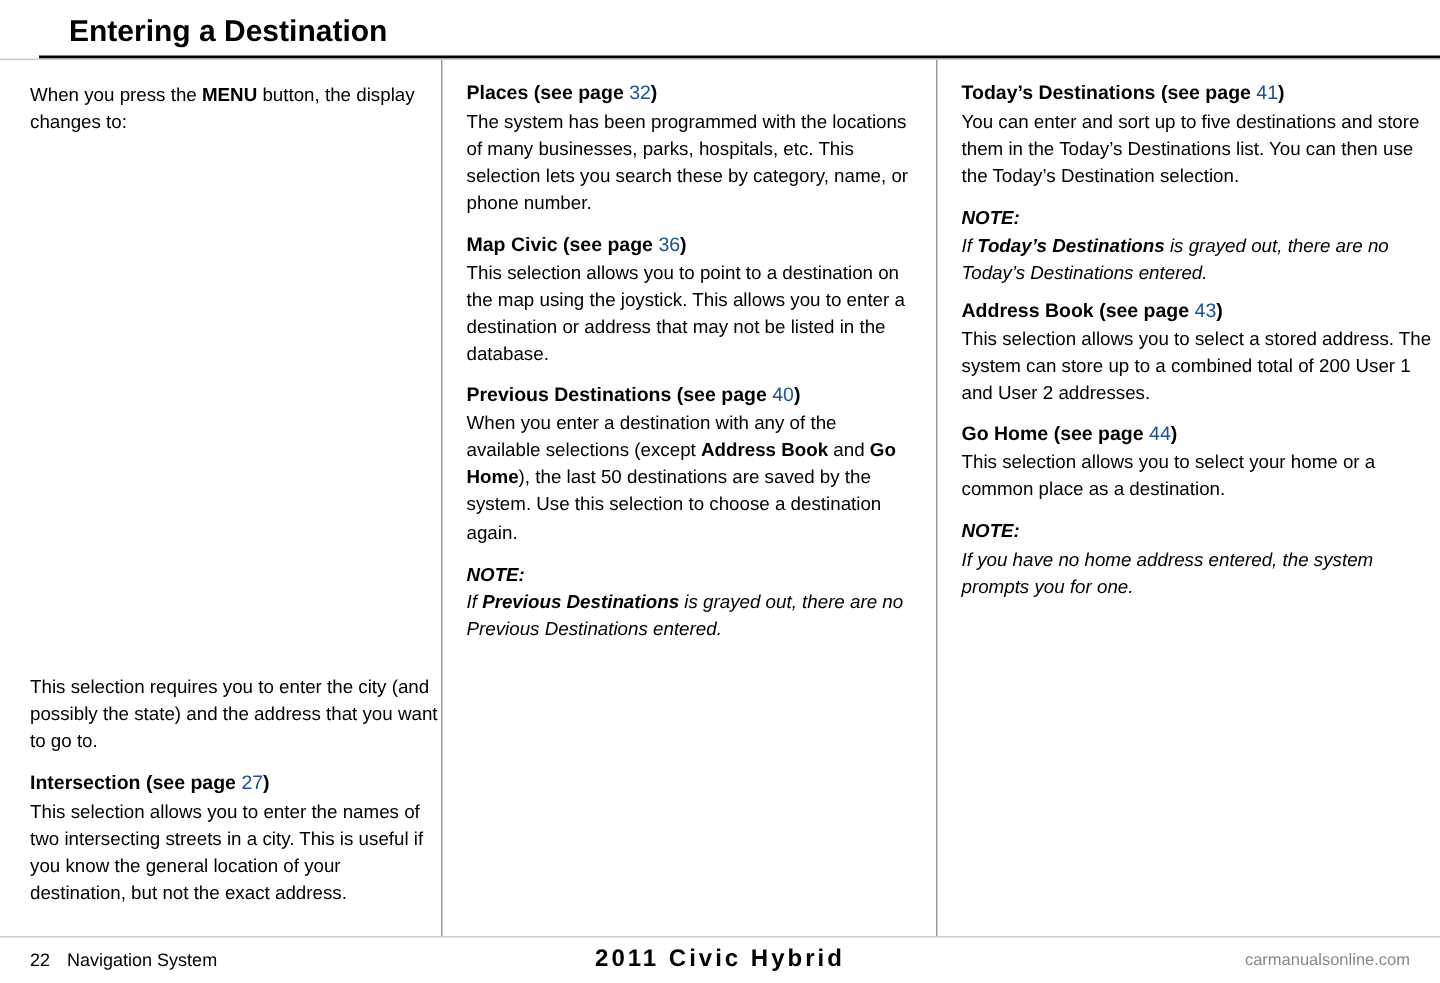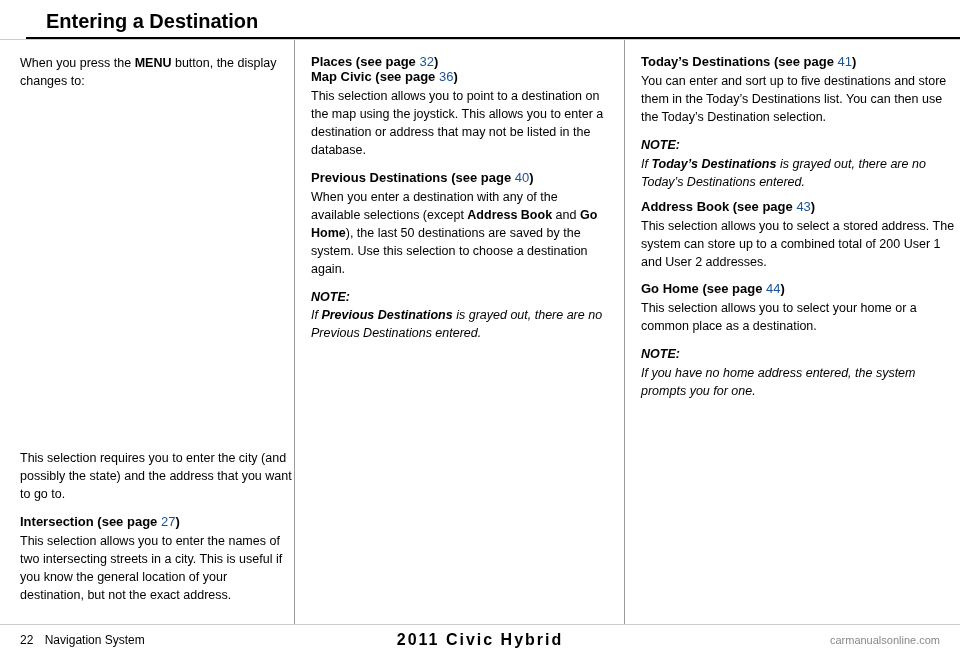--- a/index.html
+++ b/index.html
@@ -147,20 +147,21 @@
       </div>
     </div>
 
     <div class="col-middle">
 
       <div>
         <div class="section-title">
           <span>Places</span>
           <span> (</span><span>see page </span><span class="page-link">32</span><span>)</span>
         </div>
+        <div class="section-body">The system has been programmed with the locations of many businesses, parks, hospitals, etc. This selection lets you search these by category, name, or phone number.</div>
       </div>
 
       <div>
         <div class="section-title">
           <span>Map Civic</span>
           <span> (</span><span>see page </span><span class="page-link">36</span><span>)</span>
         </div>
         <div class="section-body">This selection allows you to point to a destination on the map using the joystick. This allows you to enter a destination or address that may not be listed in the database.</div>
       </div>
 

